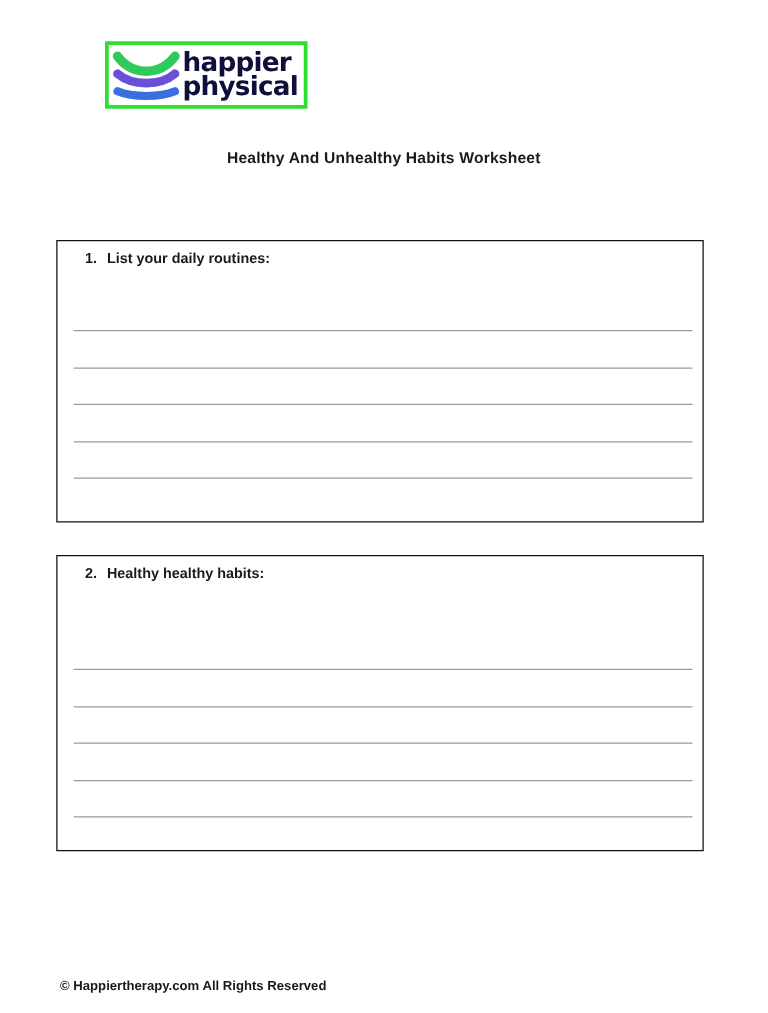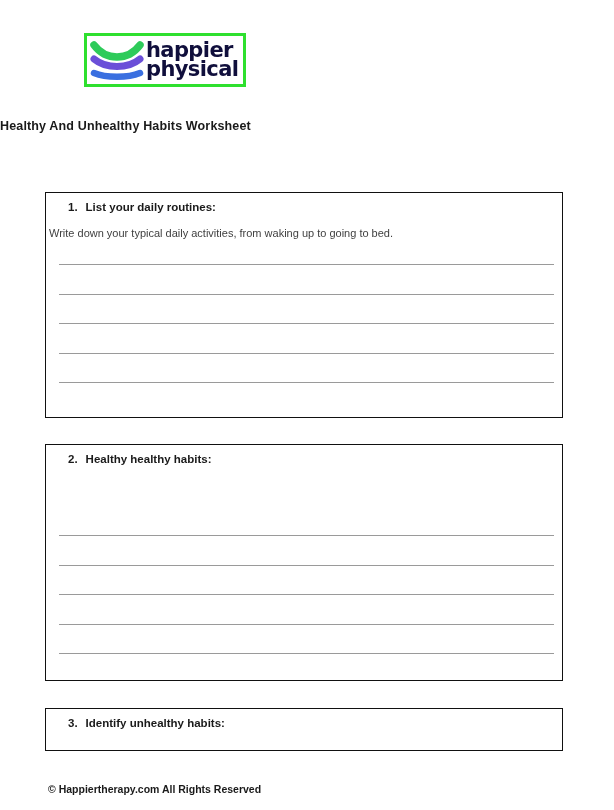--- a/index.html
+++ b/index.html
@@ -59,20 +59,21 @@
     white-space: nowrap;
   }
   .logo-words .l1, .logo-words .l2 { display: block; }
 
   
   .doc-title {
     position: absolute;
     left: 0;
     top: 119px;
     width: 614px;
+    text-align: center;
     font-size: 12.5px;
     font-weight: bold;
     color: #1a1a1a;
     letter-spacing: 0.15px;
   }
 
   
   .section-box {
     position: absolute;
     left: 45px;
@@ -148,21 +149,20 @@
       <span class="l2">physical</span>
     </div>
   </div>
 
   <div class="doc-title">Healthy And Unhealthy Habits Worksheet</div>
 
   <div class="section-box" id="sec1">
     <div class="sec-heading">
       <span class="num">1.</span><span>List your daily routines:</span>
     </div>
-    <div class="sec-desc">Write down your typical daily activities, from waking up to going to bed.</div>
     <div class="lines">
       <div class="rule"></div>
       <div class="rule"></div>
       <div class="rule"></div>
       <div class="rule"></div>
       <div class="rule"></div>
     </div>
   </div>
 
   <div class="section-box" id="sec2">
@@ -171,21 +171,16 @@
     </div>
     <div class="lines">
       <div class="rule"></div>
       <div class="rule"></div>
       <div class="rule"></div>
       <div class="rule"></div>
       <div class="rule"></div>
     </div>
   </div>
 
-  <div class="section-box" id="sec3">
-    <div class="sec-heading">
-      <span class="num">3.</span><span>Identify unhealthy habits:</span>
-    </div>
-  </div>
 
   <div class="footer">© Happiertherapy.com All Rights Reserved</div>
 
 </div>
 
 </body></html>

